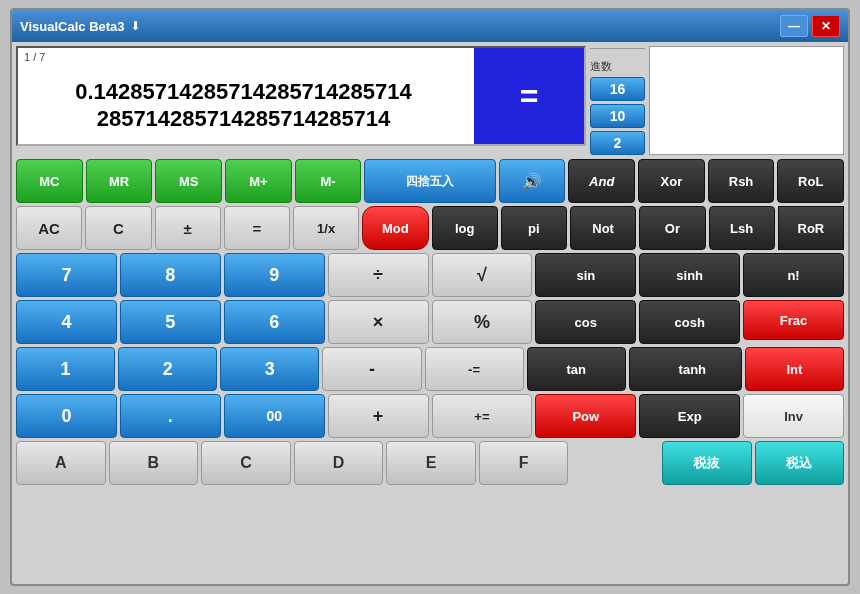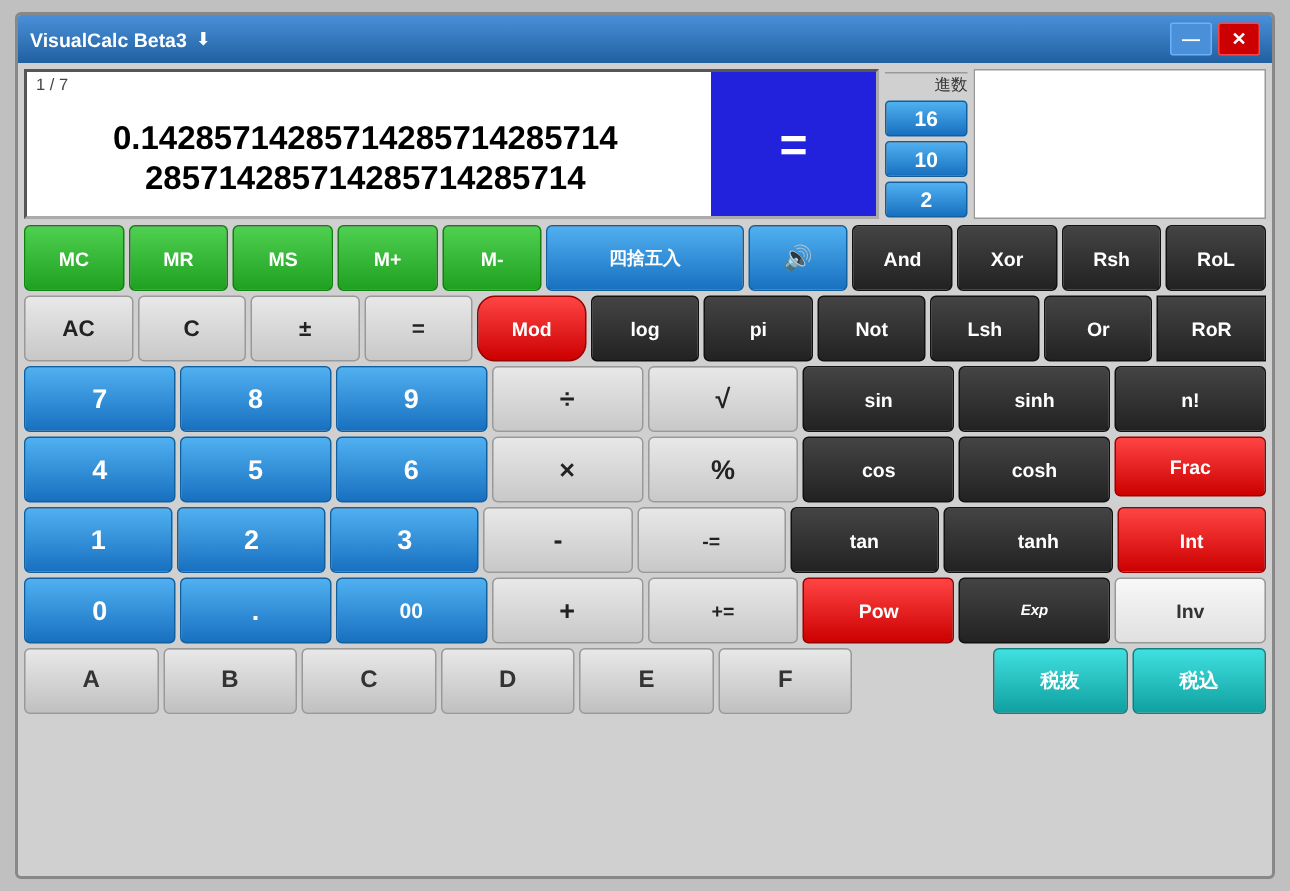--- a/index.html
+++ b/index.html
@@ -86,21 +86,21 @@
         <div style="font-size:22px; font-weight:bold; text-align:center; line-height:1.25; word-break:break-all;">0.14285714285714285714285714</div>
         <div style="font-size:22px; font-weight:bold; text-align:center; line-height:1.25; word-break:break-all;">285714285714285714285714</div>
       </div>
 
       <div style="position:absolute; right:0; top:0; bottom:0; width:110px; background:#2222dd; display:flex; align-items:center; justify-content:center;">
         <span style="color:white; font-size:32px; font-weight:bold;">=</span>
       </div>
     </div>
 
     <div style="width:55px; display:flex; flex-direction:column; padding-top:2px;">
-      <div style="font-size:11px; color:#333; text-align:right; margin-bottom:3px; border-top:1px solid #999; padding-top:0;">進数</div>
+      <div style="font-size:11px; color:#333; text-align:left; margin-bottom:3px; border-top:1px solid #999; padding-top:10px;">進数</div>
       <div style="background:linear-gradient(to bottom,#50b0f0,#1870c0); color:white; border:1px solid #1060a0; border-radius:3px; cursor:pointer; font-size:14px; font-weight:bold; height:24px; display:flex; align-items:center; justify-content:center; margin-bottom:3px;">16</div>
       <div style="background:linear-gradient(to bottom,#50b0f0,#1870c0); color:white; border:1px solid #1060a0; border-radius:3px; cursor:pointer; font-size:14px; font-weight:bold; height:24px; display:flex; align-items:center; justify-content:center; margin-bottom:3px;">10</div>
       <div style="background:linear-gradient(to bottom,#50b0f0,#1870c0); color:white; border:1px solid #1060a0; border-radius:3px; cursor:pointer; font-size:14px; font-weight:bold; height:24px; display:flex; align-items:center; justify-content:center;">2</div>
     </div>
 
     <div style="width:195px; background:white; border:1px solid #999;">
     </div>
   </div>
 
   <div style="display:flex; gap:3px; padding: 2px 4px; flex:1;">
@@ -112,37 +112,38 @@
         <div style="background:linear-gradient(to bottom,#50d050,#20a020);color:white;border:1px solid #108010;border-radius:4px;cursor:pointer;font-size:13px;font-weight:bold;display:flex;align-items:center;justify-content:center;flex:1;height:44px;">MC</div>
         <div style="background:linear-gradient(to bottom,#50d050,#20a020);color:white;border:1px solid #108010;border-radius:4px;cursor:pointer;font-size:13px;font-weight:bold;display:flex;align-items:center;justify-content:center;flex:1;height:44px;">MR</div>
         <div style="background:linear-gradient(to bottom,#50d050,#20a020);color:white;border:1px solid #108010;border-radius:4px;cursor:pointer;font-size:13px;font-weight:bold;display:flex;align-items:center;justify-content:center;flex:1;height:44px;">MS</div>
         <div style="background:linear-gradient(to bottom,#50d050,#20a020);color:white;border:1px solid #108010;border-radius:4px;cursor:pointer;font-size:13px;font-weight:bold;display:flex;align-items:center;justify-content:center;flex:1;height:44px;">M+</div>
         <div style="background:linear-gradient(to bottom,#50d050,#20a020);color:white;border:1px solid #108010;border-radius:4px;cursor:pointer;font-size:13px;font-weight:bold;display:flex;align-items:center;justify-content:center;flex:1;height:44px;">M-</div>
 
         <div style="background:linear-gradient(to bottom,#50b0f0,#1870c0);color:white;border:1px solid #1060a0;border-radius:4px;cursor:pointer;font-size:12px;font-weight:bold;display:flex;align-items:center;justify-content:center;flex:2;height:44px;">四捨五入</div>
 
         <div style="background:linear-gradient(to bottom,#50b0f0,#1870c0);color:white;border:1px solid #1060a0;border-radius:4px;cursor:pointer;font-size:16px;display:flex;align-items:center;justify-content:center;flex:1;height:44px;">🔊</div>
 
-        <div style="background:linear-gradient(to bottom,#444,#222);color:white;border:1px solid #111;border-radius:4px;cursor:pointer;font-size:13px;font-weight:bold;display:flex;align-items:center;justify-content:center;flex:1;height:44px;">And</div>
+        <div style="background:linear-gradient(to bottom,#444,#222);color:white;border:1px solid #111;border-radius:4px;cursor:pointer;font-size:13px;font-weight:bold;display:flex;align-items:center;justify-content:center;flex:1;height:44px;font-style:italic;">And</div>
         <div style="background:linear-gradient(to bottom,#444,#222);color:white;border:1px solid #111;border-radius:4px;cursor:pointer;font-size:13px;font-weight:bold;display:flex;align-items:center;justify-content:center;flex:1;height:44px;">Xor</div>
         <div style="background:linear-gradient(to bottom,#444,#222);color:white;border:1px solid #111;border-radius:4px;cursor:pointer;font-size:13px;font-weight:bold;display:flex;align-items:center;justify-content:center;flex:1;height:44px;">Rsh</div>
         <div style="background:linear-gradient(to bottom,#444,#222);color:white;border:1px solid #111;border-radius:4px;cursor:pointer;font-size:13px;font-weight:bold;display:flex;align-items:center;justify-content:center;flex:1;height:44px;">RoL</div>
       </div>
 
       <div style="display:flex; gap:3px;">
         <div style="background:linear-gradient(to bottom,#e8e8e8,#c8c8c8);color:#222;border:1px solid #999;border-radius:4px;cursor:pointer;font-size:15px;font-weight:bold;display:flex;align-items:center;justify-content:center;flex:1;height:44px;">AC</div>
         <div style="background:linear-gradient(to bottom,#e8e8e8,#c8c8c8);color:#222;border:1px solid #999;border-radius:4px;cursor:pointer;font-size:15px;font-weight:bold;display:flex;align-items:center;justify-content:center;flex:1;height:44px;">C</div>
         <div style="background:linear-gradient(to bottom,#e8e8e8,#c8c8c8);color:#222;border:1px solid #999;border-radius:4px;cursor:pointer;font-size:15px;font-weight:bold;display:flex;align-items:center;justify-content:center;flex:1;height:44px;">±</div>
         <div style="background:linear-gradient(to bottom,#e8e8e8,#c8c8c8);color:#222;border:1px solid #999;border-radius:4px;cursor:pointer;font-size:15px;font-weight:bold;display:flex;align-items:center;justify-content:center;flex:1;height:44px;">=</div>
+        <div style="background:linear-gradient(to bottom,#e8e8e8,#c8c8c8);color:#222;border:1px solid #999;border-radius:4px;cursor:pointer;font-size:13px;font-weight:bold;display:flex;align-items:center;justify-content:center;flex:1;height:44px;">1/x</div>
         <div style="background:linear-gradient(to bottom,#ff4444,#cc0000);color:white;border:1px solid #990000;border-radius:12px;cursor:pointer;font-size:13px;font-weight:bold;display:flex;align-items:center;justify-content:center;flex:1;height:44px;">Mod</div>
         <div style="background:linear-gradient(to bottom,#444,#222);color:white;border:1px solid #111;border-radius:4px;cursor:pointer;font-size:13px;font-weight:bold;display:flex;align-items:center;justify-content:center;flex:1;height:44px;">log</div>
         <div style="background:linear-gradient(to bottom,#444,#222);color:white;border:1px solid #111;border-radius:4px;cursor:pointer;font-size:13px;font-weight:bold;display:flex;align-items:center;justify-content:center;flex:1;height:44px;">pi</div>
         <div style="background:linear-gradient(to bottom,#444,#222);color:white;border:1px solid #111;border-radius:4px;cursor:pointer;font-size:13px;font-weight:bold;display:flex;align-items:center;justify-content:center;flex:1;height:44px;">Not</div>
+        <div style="background:linear-gradient(to bottom,#444,#222);color:white;border:1px solid #111;border-radius:4px;cursor:pointer;font-size:13px;font-weight:bold;display:flex;align-items:center;justify-content:center;flex:1;height:44px;">Or</div>
         <div style="background:linear-gradient(to bottom,#444,#222);color:white;border:1px solid #111;border-radius:4px;cursor:pointer;font-size:13px;font-weight:bold;display:flex;align-items:center;justify-content:center;flex:1;height:44px;">Lsh</div>
-        <div style="background:linear-gradient(to bottom,#444,#222);color:white;border:1px solid #111;border-radius:4px;cursor:pointer;font-size:13px;font-weight:bold;display:flex;align-items:center;justify-content:center;flex:1;height:44px;">Or</div>
         <div style="background:linear-gradient(to bottom,#444,#222);color:white;border:1px solid #111;border-radius:0;cursor:pointer;font-size:13px;font-weight:bold;display:flex;align-items:center;justify-content:center;flex:1;height:44px;">RoR</div>
       </div>
 
       <div style="display:flex; gap:3px;">
         <div style="background:linear-gradient(to bottom,#50b0f0,#1870c0);color:white;border:1px solid #1060a0;border-radius:4px;cursor:pointer;font-size:18px;font-weight:bold;display:flex;align-items:center;justify-content:center;flex:1;height:44px;">7</div>
         <div style="background:linear-gradient(to bottom,#50b0f0,#1870c0);color:white;border:1px solid #1060a0;border-radius:4px;cursor:pointer;font-size:18px;font-weight:bold;display:flex;align-items:center;justify-content:center;flex:1;height:44px;">8</div>
         <div style="background:linear-gradient(to bottom,#50b0f0,#1870c0);color:white;border:1px solid #1060a0;border-radius:4px;cursor:pointer;font-size:18px;font-weight:bold;display:flex;align-items:center;justify-content:center;flex:1;height:44px;">9</div>
         <div style="background:linear-gradient(to bottom,#e8e8e8,#c8c8c8);color:#222;border:1px solid #999;border-radius:4px;cursor:pointer;font-size:18px;font-weight:bold;display:flex;align-items:center;justify-content:center;flex:1;height:44px;">÷</div>
         <div style="background:linear-gradient(to bottom,#e8e8e8,#c8c8c8);color:#222;border:1px solid #999;border-radius:4px;cursor:pointer;font-size:18px;font-weight:bold;display:flex;align-items:center;justify-content:center;flex:1;height:44px;">√</div>
         <div style="background:linear-gradient(to bottom,#444,#222);color:white;border:1px solid #111;border-radius:4px;cursor:pointer;font-size:13px;font-weight:bold;display:flex;align-items:center;justify-content:center;flex:1;height:44px;">sin</div>
@@ -172,21 +173,21 @@
         <div style="background:linear-gradient(to bottom,#ff4444,#cc0000);color:white;border:1px solid #990000;border-radius:4px;cursor:pointer;font-size:13px;font-weight:bold;display:flex;align-items:center;justify-content:center;flex:1;height:44px;">Int</div>
       </div>
 
       <div style="display:flex; gap:3px;">
         <div style="background:linear-gradient(to bottom,#50b0f0,#1870c0);color:white;border:1px solid #1060a0;border-radius:4px;cursor:pointer;font-size:18px;font-weight:bold;display:flex;align-items:center;justify-content:center;flex:1;height:44px;">0</div>
         <div style="background:linear-gradient(to bottom,#50b0f0,#1870c0);color:white;border:1px solid #1060a0;border-radius:4px;cursor:pointer;font-size:18px;font-weight:bold;display:flex;align-items:center;justify-content:center;flex:1;height:44px;">.</div>
         <div style="background:linear-gradient(to bottom,#50b0f0,#1870c0);color:white;border:1px solid #1060a0;border-radius:4px;cursor:pointer;font-size:14px;font-weight:bold;display:flex;align-items:center;justify-content:center;flex:1;height:44px;">00</div>
         <div style="background:linear-gradient(to bottom,#e8e8e8,#c8c8c8);color:#222;border:1px solid #999;border-radius:4px;cursor:pointer;font-size:18px;font-weight:bold;display:flex;align-items:center;justify-content:center;flex:1;height:44px;">+</div>
         <div style="background:linear-gradient(to bottom,#e8e8e8,#c8c8c8);color:#222;border:1px solid #999;border-radius:4px;cursor:pointer;font-size:13px;font-weight:bold;display:flex;align-items:center;justify-content:center;flex:1;height:44px;">+=</div>
         <div style="background:linear-gradient(to bottom,#ff4444,#cc0000);color:white;border:1px solid #990000;border-radius:4px;cursor:pointer;font-size:13px;font-weight:bold;display:flex;align-items:center;justify-content:center;flex:1;height:44px;">Pow</div>
-        <div style="background:linear-gradient(to bottom,#444,#222);color:white;border:1px solid #111;border-radius:4px;cursor:pointer;font-size:10px;font-weight:bold;display:flex;align-items:center;justify-content:center;flex:1;height:44px;font-style:italic;">Exp</div>
+        <div style="background:linear-gradient(to bottom,#444,#222);color:white;border:1px solid #111;border-radius:4px;cursor:pointer;font-size:13px;font-weight:bold;display:flex;align-items:center;justify-content:center;flex:1;height:44px;">Exp</div>
         <div style="background:linear-gradient(to bottom,#f8f8f8,#e0e0e0);color:#333;border:1px solid #999;border-radius:4px;cursor:pointer;font-size:13px;font-weight:bold;display:flex;align-items:center;justify-content:center;flex:1;height:44px;">Inv</div>
       </div>
 
       <div style="display:flex; gap:3px;">
         <div style="background:linear-gradient(to bottom,#e8e8e8,#c0c0c0);color:#333;border:1px solid #999;border-radius:4px;cursor:pointer;font-size:16px;font-weight:bold;display:flex;align-items:center;justify-content:center;flex:1;height:44px;">A</div>
         <div style="background:linear-gradient(to bottom,#e8e8e8,#c0c0c0);color:#333;border:1px solid #999;border-radius:4px;cursor:pointer;font-size:16px;font-weight:bold;display:flex;align-items:center;justify-content:center;flex:1;height:44px;">B</div>
         <div style="background:linear-gradient(to bottom,#e8e8e8,#c0c0c0);color:#333;border:1px solid #999;border-radius:4px;cursor:pointer;font-size:16px;font-weight:bold;display:flex;align-items:center;justify-content:center;flex:1;height:44px;">C</div>
         <div style="background:linear-gradient(to bottom,#e8e8e8,#c0c0c0);color:#333;border:1px solid #999;border-radius:4px;cursor:pointer;font-size:16px;font-weight:bold;display:flex;align-items:center;justify-content:center;flex:1;height:44px;">D</div>
         <div style="background:linear-gradient(to bottom,#e8e8e8,#c0c0c0);color:#333;border:1px solid #999;border-radius:4px;cursor:pointer;font-size:16px;font-weight:bold;display:flex;align-items:center;justify-content:center;flex:1;height:44px;">E</div>
         <div style="background:linear-gradient(to bottom,#e8e8e8,#c0c0c0);color:#333;border:1px solid #999;border-radius:4px;cursor:pointer;font-size:16px;font-weight:bold;display:flex;align-items:center;justify-content:center;flex:1;height:44px;">F</div>

